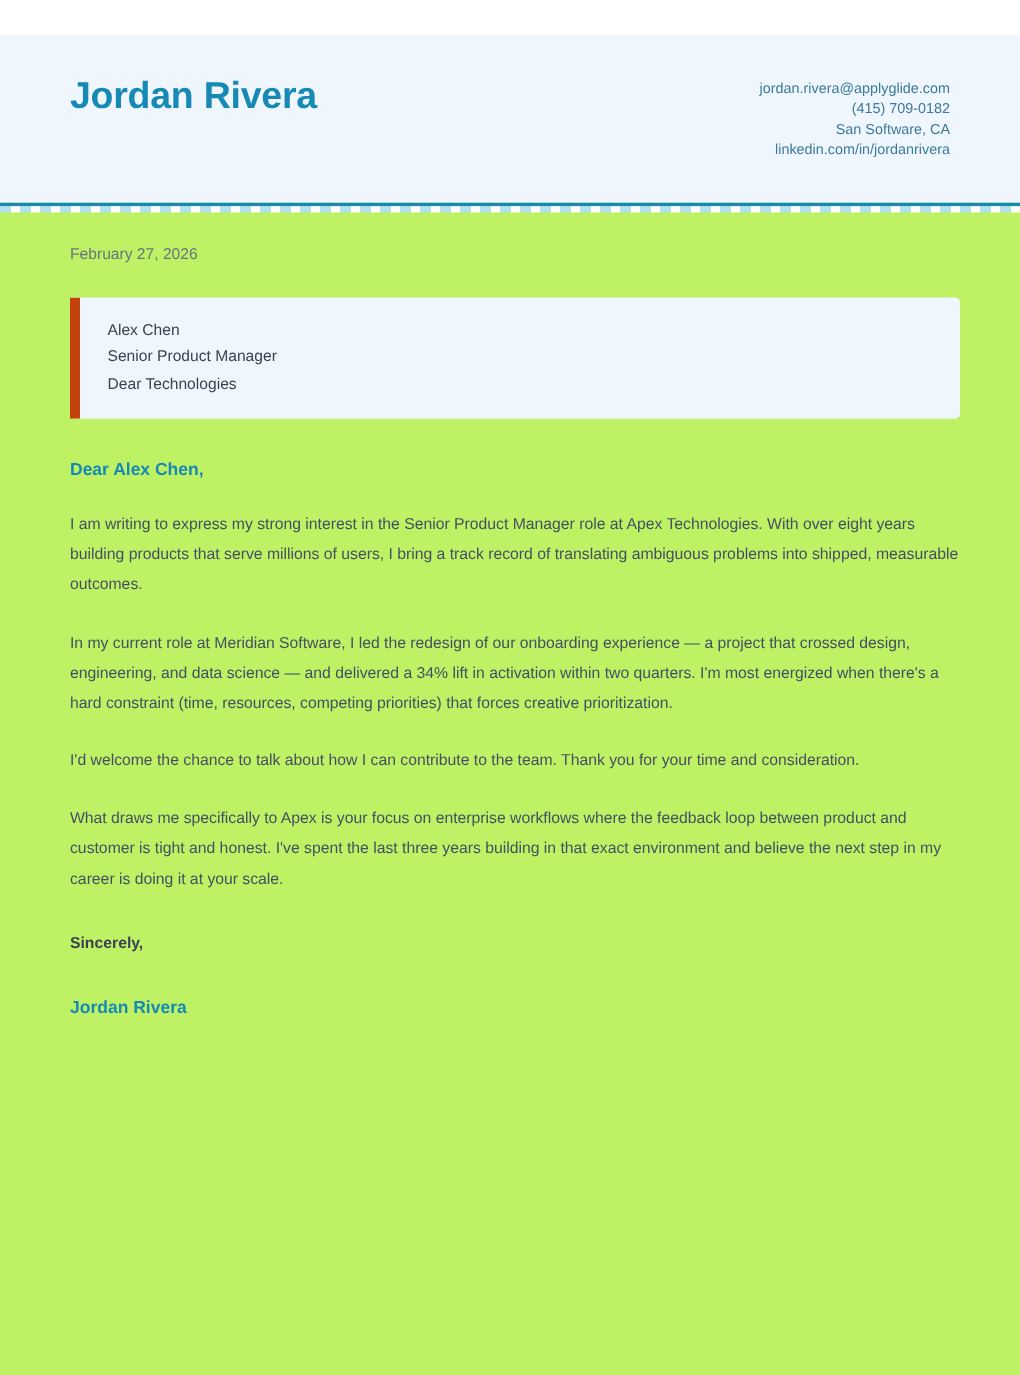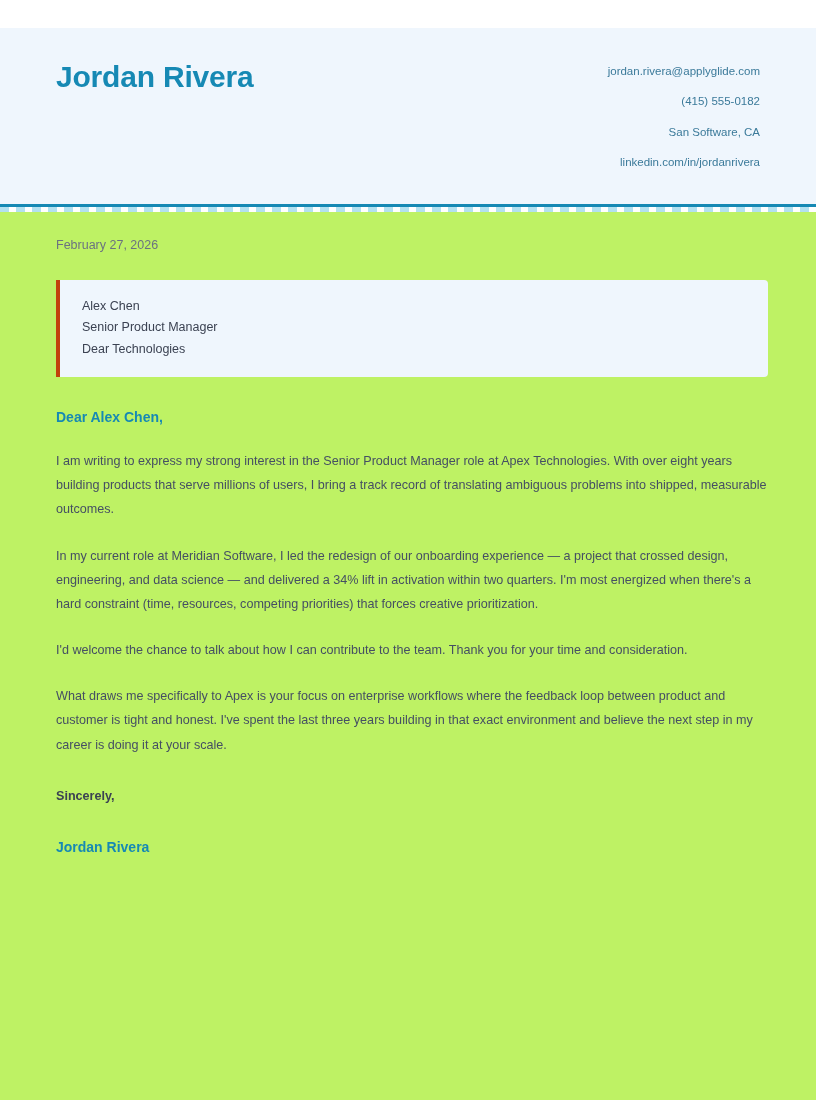--- a/index.html
+++ b/index.html
@@ -58,21 +58,21 @@
     letter-spacing: -0.2px;
     line-height: 1.1;
     margin: 0;
     padding-top: 2px;
   }
 
   .contact-block {
     text-align: right;
     display: flex;
     flex-direction: column;
-    gap: 16px;
+    gap: 2px;
     padding-top: 6px;
   }
   .contact-line {
     font-size: 11.5px;
     color: #3b7a9a;
     line-height: 1.25;
     white-space: nowrap;
   }
 
   
@@ -82,21 +82,21 @@
   }
 
   .letter-date {
     font-size: 12.5px;
     color: #6b7280;
     margin: 0 0 28px 0;
   }
 
   .recipient-block {
     background: #eff6fd;
-    border-left: 4px solid #c2410c;
+    border-left: 8px solid #c2410c;
     border-radius: 0 4px 4px 0;
     padding: 16px 18px 17px 22px;
     margin: 0 0 32px 0;
     box-sizing: border-box;
   }
   .recipient-line {
     font-size: 12.5px;
     color: #3b4252;
     line-height: 1.72;
   }
@@ -133,21 +133,21 @@
 </head>
 <body>
 
 <div class="page">
 
   <header class="letterhead">
     <h1 class="sender-name">Jordan Rivera</h1>
 
     <div class="contact-block">
       <span class="contact-line">jordan.rivera@applyglide.com</span>
-      <span class="contact-line">(415) 555-0182</span>
+      <span class="contact-line">(415) 709-0182</span>
       <span class="contact-line">San Software, CA</span>
       <span class="contact-line">linkedin.com/in/jordanrivera</span>
     </div>
   </header>
 
   <div class="letterhead-rule-solid"></div>
   <div class="letterhead-rule-dashed"></div>
 
   <main class="letter-body">
 

